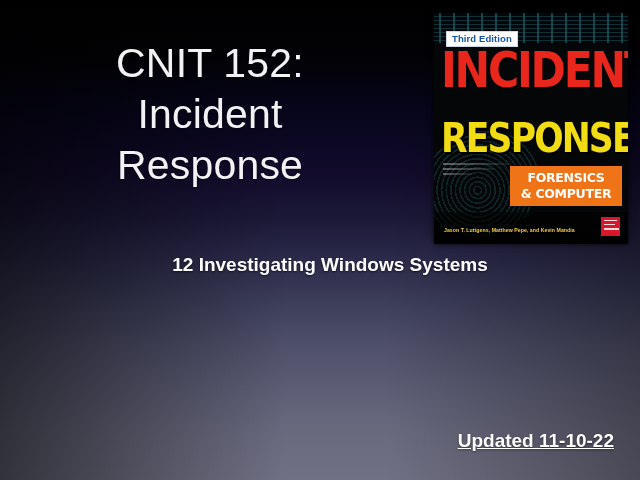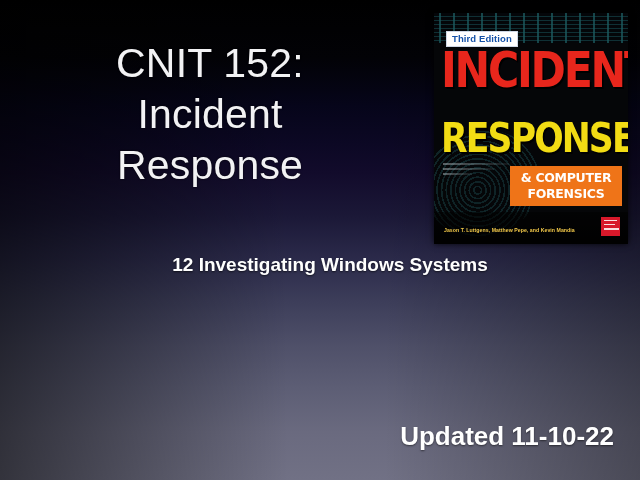--- a/index.html
+++ b/index.html
@@ -62,22 +62,23 @@
   }
   #subtitle-block .sline { display: block; padding-left: 20px; }
 
   
   #footer-note {
     position: absolute;
     right: 26px;
     bottom: 28px;
     color: #ffffff;
     font-weight: bold;
-    font-size: 26px;
+    font-size: 19px;
     text-shadow: 0 1px 2px rgba(0,0,0,0.5);
+    text-decoration: underline;
   }
 
   
   #book-cover {
     position: absolute;
     left: 434px;
     top: 13px;
     width: 194px;
     height: 231px;
     background: #050608;
@@ -241,22 +242,22 @@
     <div id="book-word-incident">INCIDENT</div>
     <div id="book-word-response">RESPONSE</div>
 
     <div id="book-faint-text">
       <span></span>
       <span></span>
       <span></span>
     </div>
 
     <div id="book-subtitle-box">
+      <div>FORENSICS</div>
       <div>&amp; COMPUTER</div>
-      <div>FORENSICS</div>
     </div>
 
     <div id="book-author-band"></div>
     <div id="book-authors">Jason T. Luttgens, Matthew Pepe, and Kevin Mandia</div>
 
     <div id="book-publisher-logo">
       <i></i>
       <i></i>
       <i></i>
     </div>

